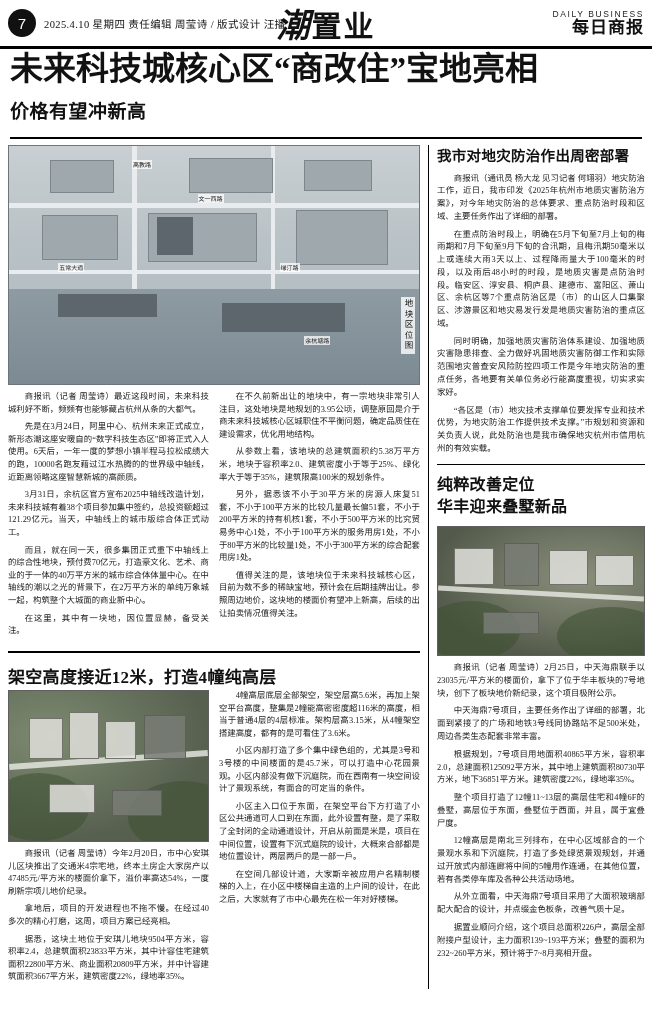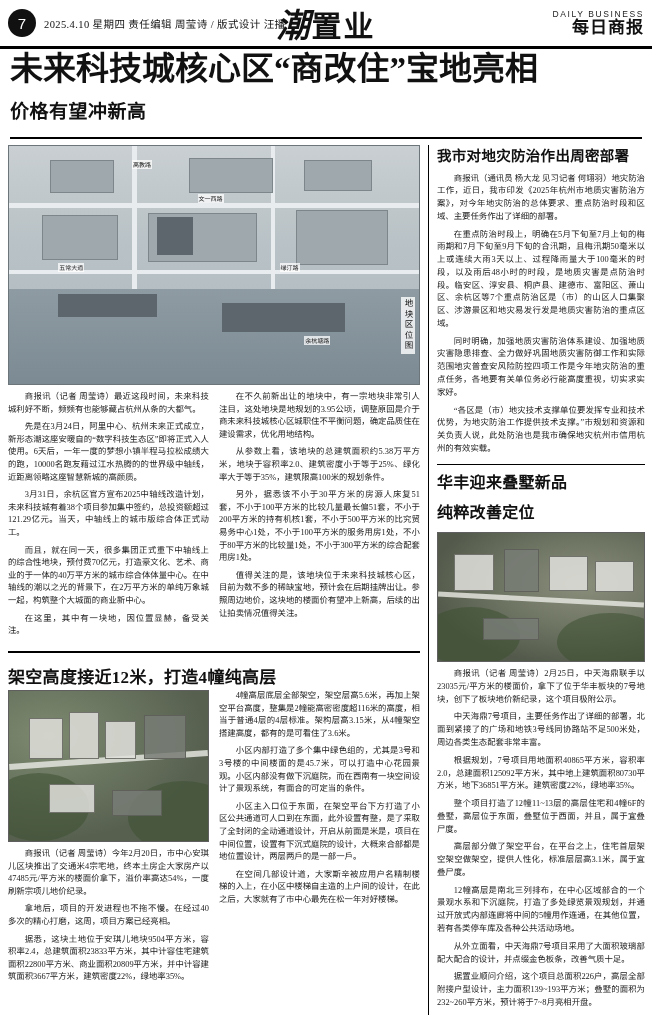--- a/index.html
+++ b/index.html
@@ -235,41 +235,40 @@
     <div class="col-right">
 
       <div class="r-title">我市对地灾防治作出周密部署</div>
       <p class="rtxt">商报讯（通讯员 杨大龙 见习记者 何翊羽）地灾防治工作，近日，我市印发《2025年杭州市地质灾害防治方案》，对今年地灾防治的总体要求、重点防治时段和区域、主要任务作出了详细的部署。</p>
       <p class="rtxt">在重点防治时段上，明确在5月下旬至7月上旬的梅雨期和7月下旬至9月下旬的合汛期，且梅汛期50毫米以上或连续大雨3天以上、过程降雨量大于100毫米的时段，以及雨后48小时的时段，是地质灾害是点防治时段。临安区、淳安县、桐庐县、建德市、富阳区、萧山区、余杭区等7个重点防治区是（市）的山区人口集聚区、涉游景区和地灾易发行发是地质灾害防治的重点区域。</p>
       <p class="rtxt">同时明确，加强地质灾害防治体系建设、加强地质灾害隐患排查、全力做好巩固地质灾害防御工作和实际范围地灾普查安风险防控四项工作是今年地灾防治的重点任务，各地要有关单位务必行能高度重视，切实求实家好。</p>
       <p class="rtxt">“各区是（市）地灾技术支撑单位要发挥专业和技术优势，为地灾防治工作提供技术支撑。”市规划和资源和关负责人说，此处防治也是我市确保地灾杭州市信用杭州的有效实载。</p>
 
       <div class="rule-h"></div>
 
+      <div class="r-title2">纯粹改善定位</div>
       <div class="r-title2 second">华丰迎来叠墅新品</div>
-      <div class="r-title2">纯粹改善定位</div>
 
       <div class="spacer6"></div>
 
       <div class="photo aerial2">
         <div class="treemass" style="left:-8%;top:58%;width:48%;height:46%;"></div>
         <div class="treemass" style="left:58%;top:62%;width:52%;height:46%;"></div>
         <div class="roadline" style="left:0;top:50%;width:100%;height:5px;transform:rotate(3deg);"></div>
         <div class="bldg" style="left:8%;top:16%;width:18%;height:28%;"></div>
         <div class="bldg dark" style="left:32%;top:12%;width:16%;height:32%;"></div>
         <div class="bldg" style="left:54%;top:18%;width:18%;height:26%;"></div>
         <div class="bldg" style="left:76%;top:22%;width:18%;height:22%;"></div>
         <div class="bldg dark" style="left:22%;top:66%;width:26%;height:16%;"></div>
       </div>
 
       <div class="spacer6"></div>
 
       <p class="rtxt">商报讯（记者 周莹诗）2月25日，中天海鼎联手以23035元/平方米的楼面价，拿下了位于华丰板块的7号地块，创下了板块地价新纪录，这个项目极附公示。</p>
       <p class="rtxt">中天海鼎7号项目，主要任务作出了详细的部署，北面到紧接了的广场和地铁3号线同协路站不足500米处，周边各类生态配套非常丰富。</p>
       <p class="rtxt">根据规划，7号项目用地面积40865平方米，容积率2.0，总建面积125092平方米，其中地上建筑面积80730平方米，地下36851平方米。建筑密度22%，绿地率35%。</p>
       <p class="rtxt">整个项目打造了12幢11~13层的高层住宅和4幢6F的叠墅，高层位于东面，叠墅位于西面，并且，属于宜叠尸度。</p>
-      <p class="rtxt">高层部分做了架空平台，在平台之上，住宅首层架空架空做架空，提供人性化，标准层层高3.1米，属于宜叠尸度。</p>
       <p class="rtxt">12幢高层是南北三列排布，在中心区域部合的一个景观水系和下沉庭院，打造了多处绿览景观规划，并通过开放式内部连廊将中间的5幢用作连通，在其他位置，若有各类停车库及各种公共活动场地。</p>
       <p class="rtxt">从外立面看，中天海鼎7号项目采用了大面积玻璃部配大配合的设计，并点缀金色板条，改善气质十足。</p>
       <p class="rtxt">据置业顺问介绍，这个项目总面积226户，高层全部附接户型设计，主力面积139~193平方米；叠墅的面积为232~260平方米，预计将于7~8月亮相开盘。</p>
     </div>
   </div>
 </div>
 
 </body></html>

